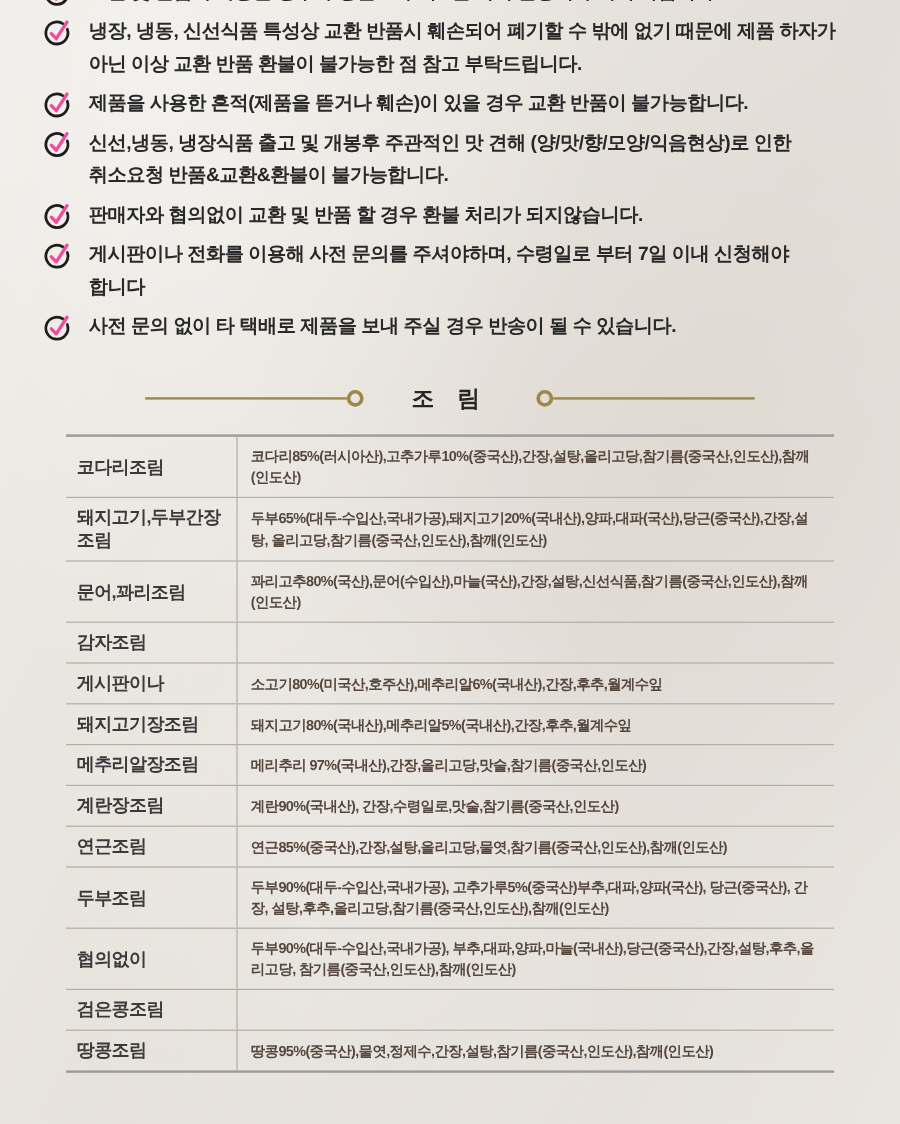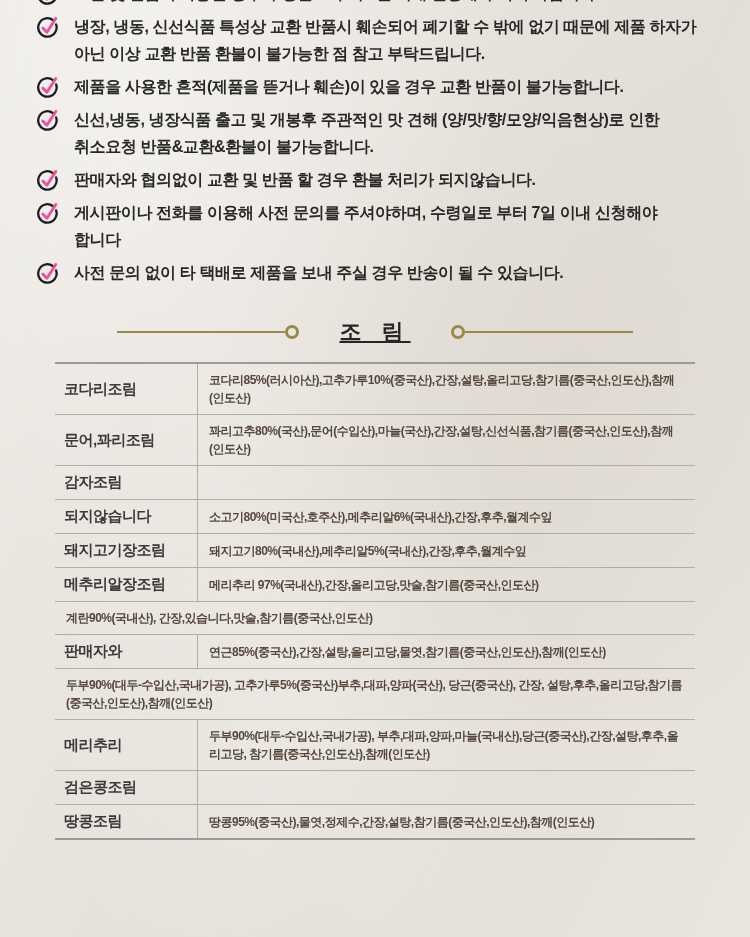--- a/index.html
+++ b/index.html
@@ -35,21 +35,21 @@
   }
   .deco-line{width:168px;height:2px;background:#9c8848;}
   .deco-ring{
     width:8px;height:8px;border-radius:50%;
     border:3px solid #9c8848;background:transparent;
   }
   .deco-gap-l{width:34px;}
   .deco-gap-r{width:34px;}
   .section-title{
     margin:0;padding:0 6px;
-    font-size:22px;font-weight:700;color:#262626;letter-spacing:7px;text-decoration:underline;
+    font-size:19px;font-weight:700;color:#262626;letter-spacing:7px;
   }
   
   .ing-table{
     margin:17px 55px 0 55px;width:640px;box-sizing:border-box;
     border-top:2px solid #9b9b9b;border-bottom:2px solid #9b9b9b;
   }
   .row{display:flex;border-top:1px solid #b3ada4;}
   .row:first-child{border-top:none;}
   .cell{box-sizing:border-box;display:flex;align-items:center;}
   .cell.label{
@@ -153,50 +153,56 @@
     <span class="deco-line"></span>
   </div>
 
   <div class="ing-table">
 
     <div class="row">
       <div class="cell label">코다리조림</div>
       <div class="cell ing">코다리85%(러시아산),고추가루10%(중국산),간장,설탕,올리고당,참기름(중국산,인도산),참깨(인도산)</div>
     </div>
     <div class="row">
+      <div class="cell label">돼지고기,두부간장조림</div>
+      <div class="cell ing">두부65%(대두-수입산,국내가공),돼지고기20%(국내산),양파,대파(국산),당근(중국산),간장,설탕, 올리고당,참기름(중국산,인도산),참깨(인도산)</div>
+    </div>
+    <div class="row">
       <div class="cell label">문어,꽈리조림</div>
       <div class="cell ing">꽈리고추80%(국산),문어(수입산),마늘(국산),간장,설탕,신선식품,참기름(중국산,인도산),참깨(인도산)</div>
     </div>
     <div class="row">
       <div class="cell label">감자조림</div>
     </div>
     <div class="row">
-      <div class="cell label">되지않습니다</div>
+      <div class="cell label">게시판이나</div>
       <div class="cell ing">소고기80%(미국산,호주산),메추리알6%(국내산),간장,후추,월계수잎</div>
     </div>
     <div class="row">
       <div class="cell label">돼지고기장조림</div>
       <div class="cell ing">돼지고기80%(국내산),메추리알5%(국내산),간장,후추,월계수잎</div>
     </div>
     <div class="row">
       <div class="cell label">메추리알장조림</div>
       <div class="cell ing">메리추리 97%(국내산),간장,올리고당,맛술,참기름(중국산,인도산)</div>
     </div>
     <div class="row">
-      <div class="cell ing">계란90%(국내산), 간장,있습니다,맛술,참기름(중국산,인도산)</div>
-    </div>
-    <div class="row">
-      <div class="cell label">판매자와</div>
+      <div class="cell label">계란장조림</div>
+      <div class="cell ing">계란90%(국내산), 간장,수령일로,맛술,참기름(중국산,인도산)</div>
+    </div>
+    <div class="row">
+      <div class="cell label">연근조림</div>
       <div class="cell ing">연근85%(중국산),간장,설탕,올리고당,물엿,참기름(중국산,인도산),참깨(인도산)</div>
     </div>
     <div class="row">
+      <div class="cell label">두부조림</div>
       <div class="cell ing">두부90%(대두-수입산,국내가공), 고추가루5%(중국산)부추,대파,양파(국산), 당근(중국산), 간장, 설탕,후추,올리고당,참기름(중국산,인도산),참깨(인도산)</div>
     </div>
     <div class="row">
-      <div class="cell label">메리추리</div>
+      <div class="cell label">협의없이</div>
       <div class="cell ing">두부90%(대두-수입산,국내가공), 부추,대파,양파,마늘(국내산),당근(중국산),간장,설탕,후추,올리고당, 참기름(중국산,인도산),참깨(인도산)</div>
     </div>
     <div class="row">
       <div class="cell label">검은콩조림</div>
     </div>
     <div class="row">
       <div class="cell label">땅콩조림</div>
       <div class="cell ing">땅콩95%(중국산),물엿,정제수,간장,설탕,참기름(중국산,인도산),참깨(인도산)</div>
     </div>
 

